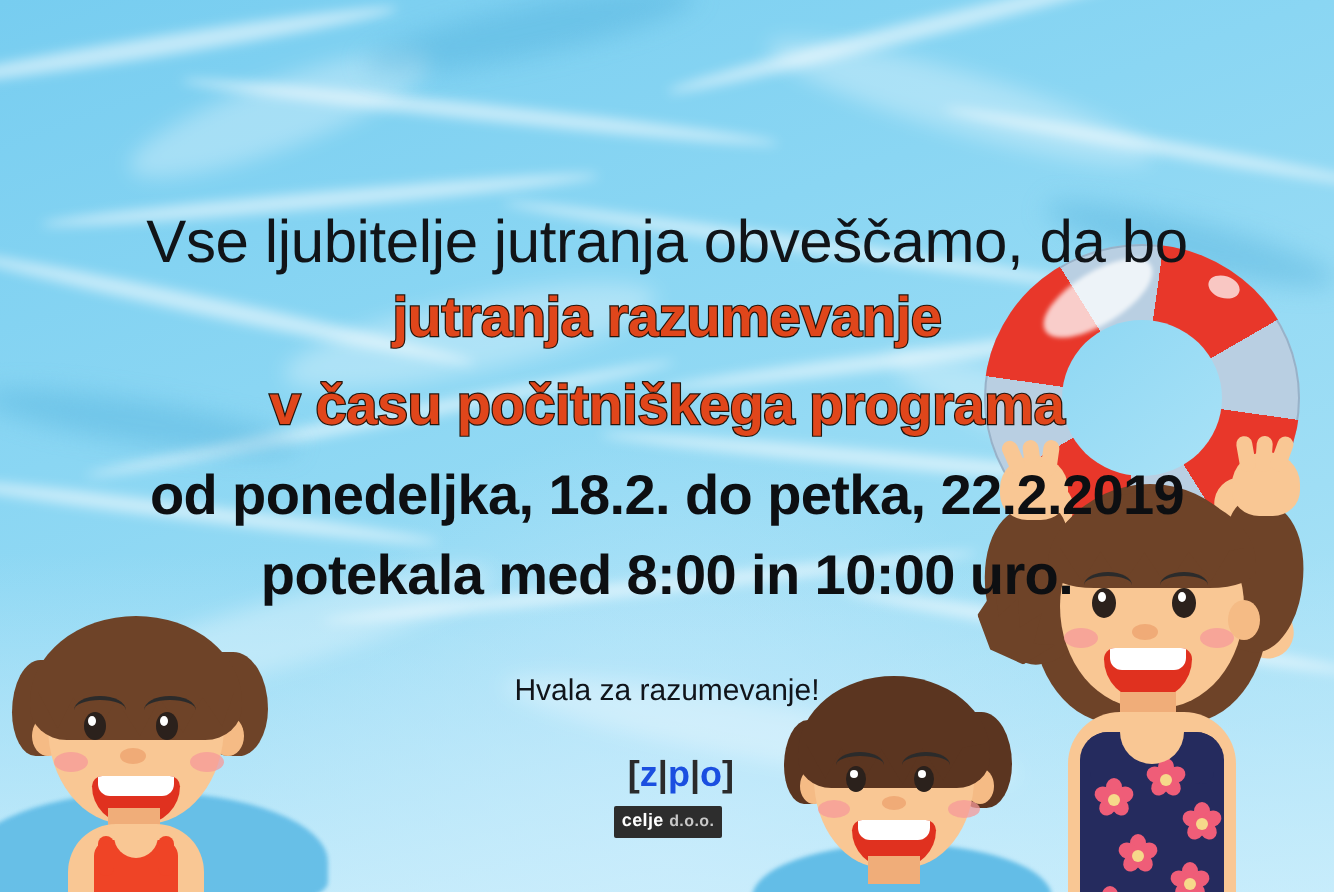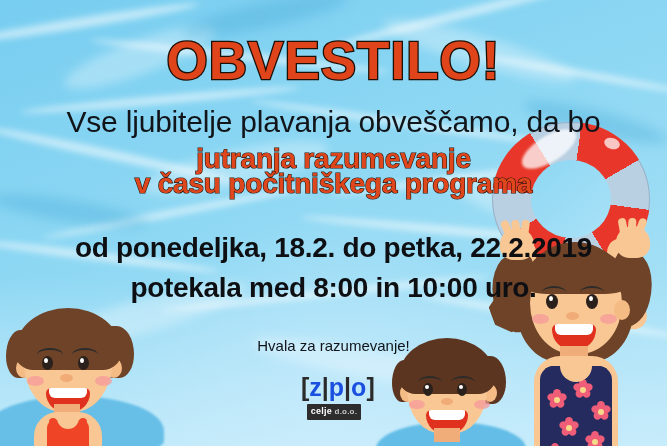--- a/index.html
+++ b/index.html
@@ -37,42 +37,42 @@
   #line1{
     top:105px;font-size:30px;font-weight:400;color:#111418;
     letter-spacing:-.2px;
   }
   .orange{
     font-size:28px;font-weight:700;color:#e0461b;
     -webkit-text-stroke:1.2px #24150c;
     paint-order:stroke fill;letter-spacing:-.2px;
   }
   #line2{top:143px;}
-  #line3{top:168px;}
+  #line3{top:187px;}
   .dateline{
     font-size:28px;font-weight:700;color:#0d0f12;letter-spacing:-.3px;
   }
   #line4{top:232px;}
   #line5{top:272px;}
   #thanks{
     top:337px;font-size:15px;font-weight:400;color:#10141a;
     text-align:center;
   }
   
   #line4, #line5 { padding-right:80px; }
   #thanks { padding-right:80px; }
 
   
   #logo{
     position:absolute;left:301px;top:374px;width:66px;height:44px;
     text-align:center;
   }
   #logo .mark{
     font-family:"Liberation Sans", sans-serif;
-    font-size:25px;font-weight:700;line-height:26px;
+    font-size:18px;font-weight:700;line-height:26px;
     color:#2b2b2b;letter-spacing:0px;text-align:right;
   }
   #logo .mark .b{color:#1b4fe0;}
   #logo .bar{
     margin:1px auto 12px;background:#2d2d2d;color:#fff;
     font-size:9px;font-weight:700;line-height:12px;padding:1px 4px 2px;
     display:inline-block;border-radius:1px;letter-spacing:.2px;
   }
   #logo .bar .sm{color:#c8c8c8;font-weight:700;font-size:8px;}
 
@@ -443,22 +443,21 @@
       <div class="eye eyeR"></div>
     <div class="blushL"></div>
       <div class="blushR"></div>
     <div class="nose"></div>
     <div class="mouth">
         <div class="teeth"></div>
       </div>
     <div class="neck"></div>
   </div>
 
-  <div class="txt" id="title">OBVESTILO!</div>
-  <div class="txt" id="line1">Vse ljubitelje plavanja obveščamo, da bo</div>
+  <div class="txt" id="line1">Vse ljubitelje jutranja obveščamo, da bo</div>
   <div class="txt orange" id="line2">jutranja razumevanje</div>
   <div class="txt orange" id="line3">v času počitniškega programa</div>
   <div class="txt dateline" id="line4">od ponedeljka, 18.2. do petka, 22.2.2019</div>
   <div class="txt dateline" id="line5">potekala med 8:00 in 10:00 uro.</div>
   <div class="txt" id="thanks">Hvala za razumevanje!</div>
 
   <div id="logo">
     <div class="mark"><span>[</span><span class="b">z</span><span>|</span><span class="b">p</span><span>|</span><span class="b">o</span><span>]</span></div>
     <div class="bar"><span>celje</span> <span class="sm">d.o.o.</span></div>
   </div>

